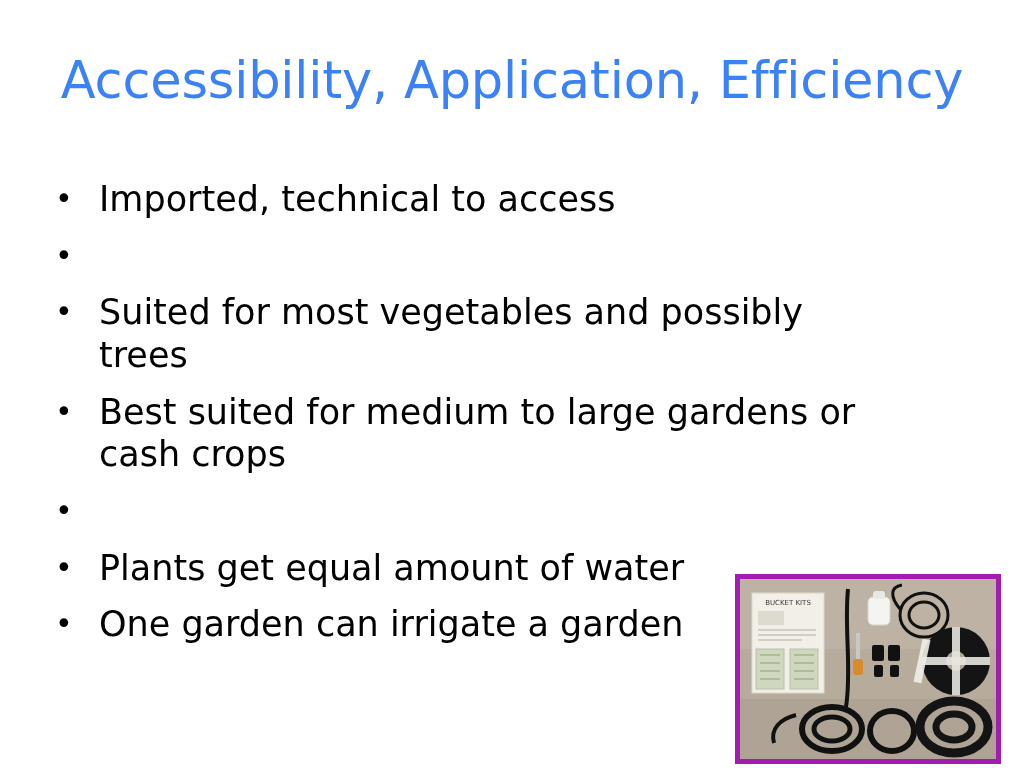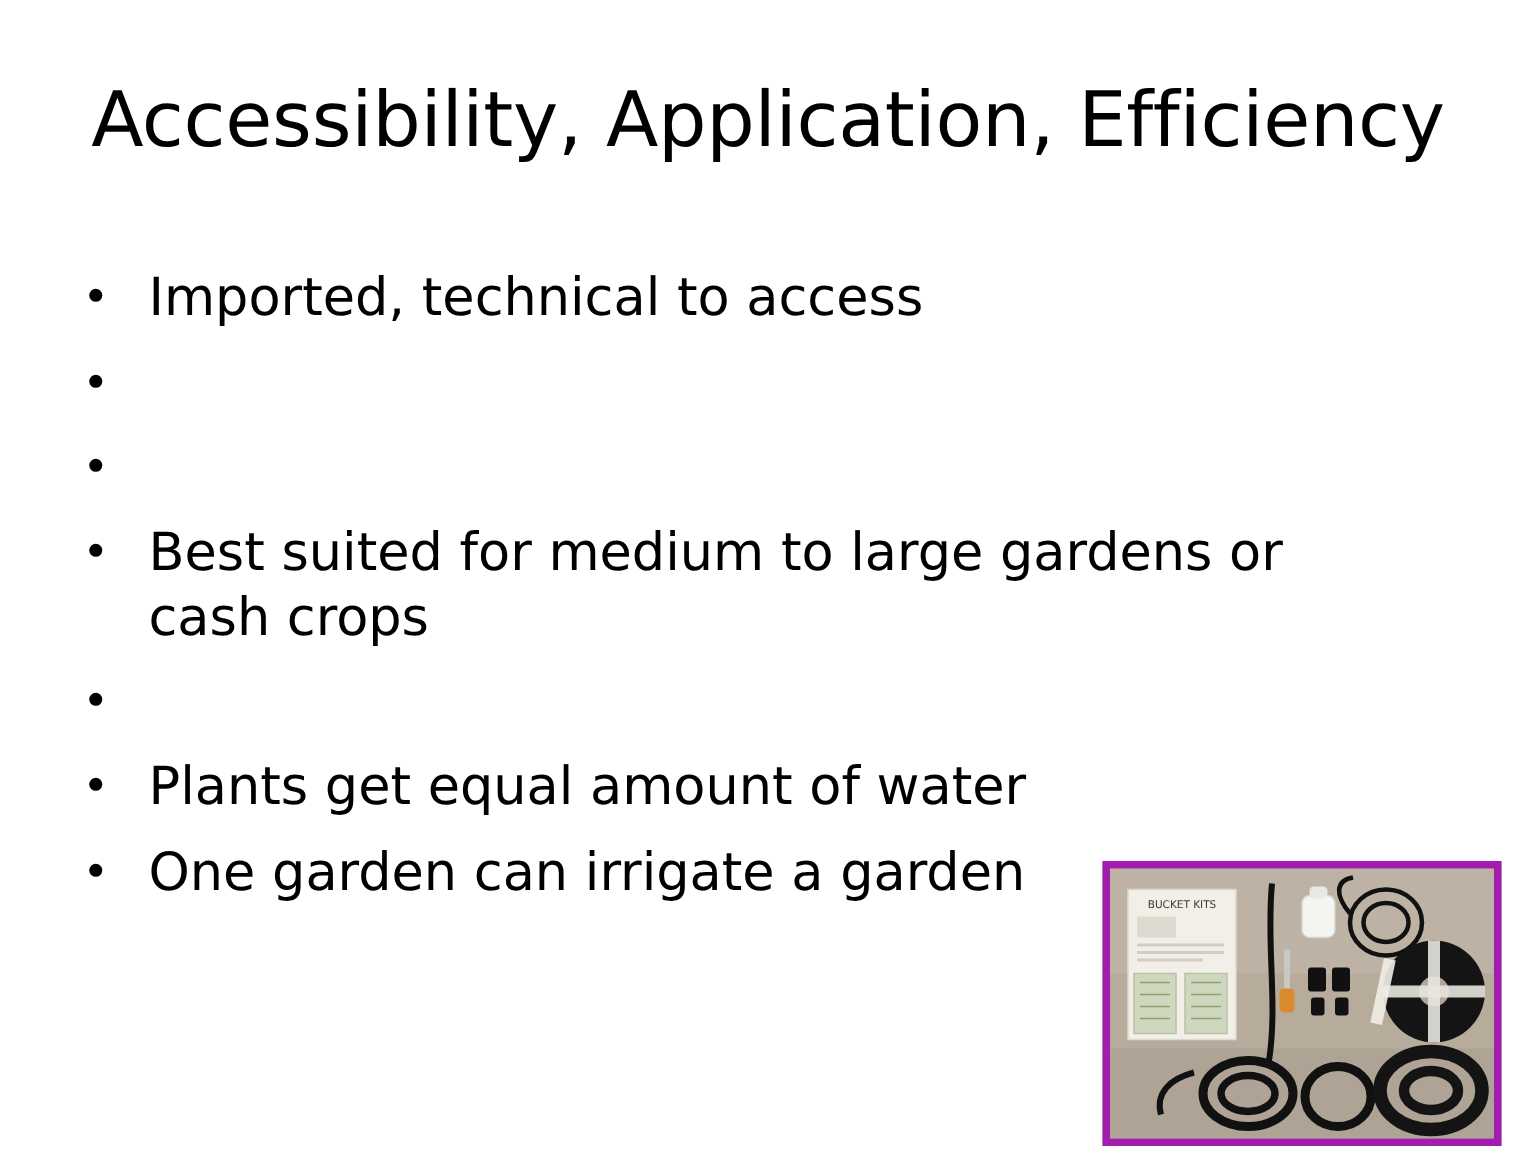--- a/index.html
+++ b/index.html
@@ -24,21 +24,21 @@
   .slide-title {
     position: absolute;
     top: 52px;
     left: 0;
     width: 1024px;
     text-align: center;
     font-size: 51px;
     line-height: 1.15;
     font-weight: 400;
     letter-spacing: -0.2px;
-    color: #000000;
+    color: #3b82f6;
     font-family: "DejaVu Sans", sans-serif;
   }
   .bullet-list {
     position: absolute;
     top: 178px;
     left: 55px;
     width: 905px;
     margin: 0;
     padding: 0;
     list-style: none;
@@ -87,20 +87,21 @@
   <ul class="bullet-list">
     <li class="bullet-item">
       <span class="bullet-mark">•</span>
       <span class="bullet-text">Imported, technical to access</span>
     </li>
     <li class="bullet-item">
       <span class="bullet-mark">•</span>
     </li>
     <li class="bullet-item">
       <span class="bullet-mark">•</span>
+      <span class="bullet-text">Suited for most vegetables and possibly trees</span>
     </li>
     <li class="bullet-item">
       <span class="bullet-mark">•</span>
       <span class="bullet-text">Best suited for medium to large gardens or cash crops</span>
     </li>
     <li class="bullet-item">
       <span class="bullet-mark">•</span>
     </li>
     <li class="bullet-item">
       <span class="bullet-mark">•</span>

